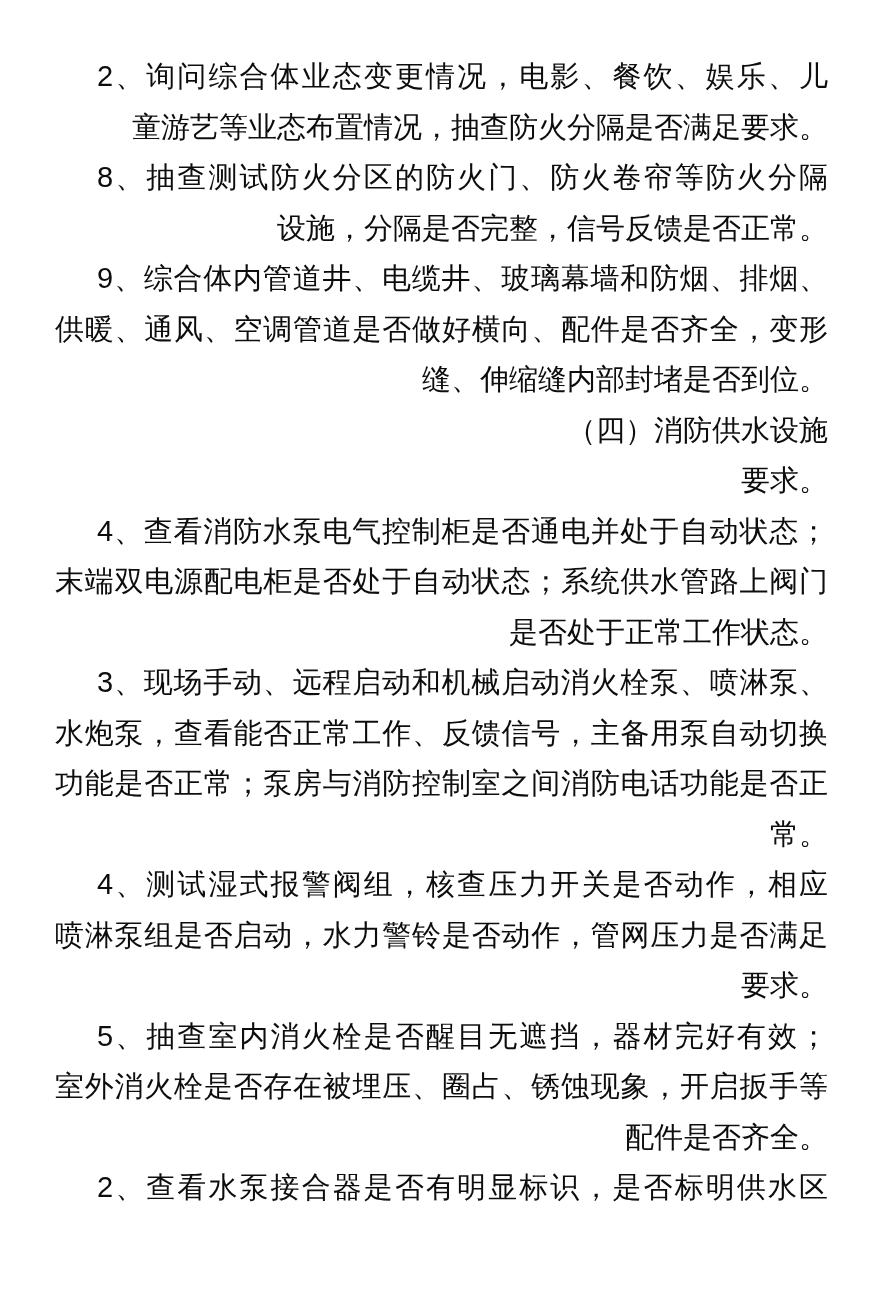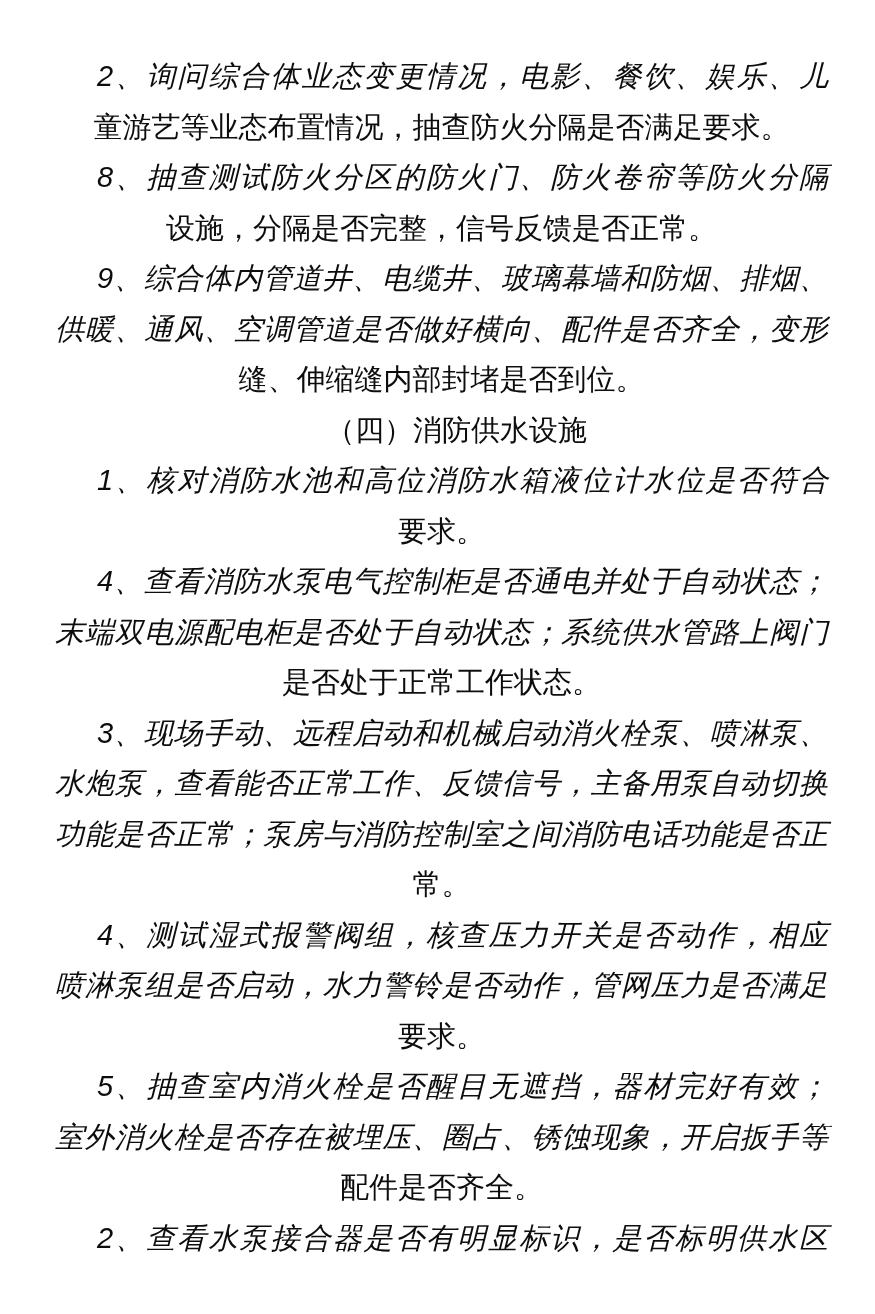--- a/index.html
+++ b/index.html
@@ -20,30 +20,29 @@
     background: #ffffff;
     font-family: "Liberation Sans", "DejaVu Sans", sans-serif;
     color: #0d0d0d;
   }
   .doc-body {
     width: 100%;
   }
   .line {
     font-size: 29px;
     line-height: 50.5px;
-    text-align: center;
+    text-align: right;
     white-space: normal;
     letter-spacing: 0;
   }
   
   .fill {
     text-align: justify;
     text-align-last: justify;
     text-justify: inter-character;
-    font-style: italic;
   }
   
   .first {
     text-indent: 42px;
   }
   .heading {
     font-weight: 400;
     text-indent: 30px;
   }
 </style>
@@ -58,21 +57,20 @@
 
     <div class="line first fill">8、抽查测试防火分区的防火门、防火卷帘等防火分隔</div>
     <div class="line">设施，分隔是否完整，信号反馈是否正常。</div>
 
     <div class="line first fill">9、综合体内管道井、电缆井、玻璃幕墙和防烟、排烟、</div>
     <div class="line fill">供暖、通风、空调管道是否做好横向、配件是否齐全，变形</div>
     <div class="line">缝、伸缩缝内部封堵是否到位。</div>
 
     <div class="line heading">（四）消防供水设施</div>
 
-    <div class="line first fill">1、核对消防水池和高位消防水箱液位计水位是否符合</div>
     <div class="line">要求。</div>
 
     <div class="line first fill">4、查看消防水泵电气控制柜是否通电并处于自动状态；</div>
     <div class="line fill">末端双电源配电柜是否处于自动状态；系统供水管路上阀门</div>
     <div class="line">是否处于正常工作状态。</div>
 
     <div class="line first fill">3、现场手动、远程启动和机械启动消火栓泵、喷淋泵、</div>
     <div class="line fill">水炮泵，查看能否正常工作、反馈信号，主备用泵自动切换</div>
     <div class="line fill">功能是否正常；泵房与消防控制室之间消防电话功能是否正</div>
     <div class="line">常。</div>

